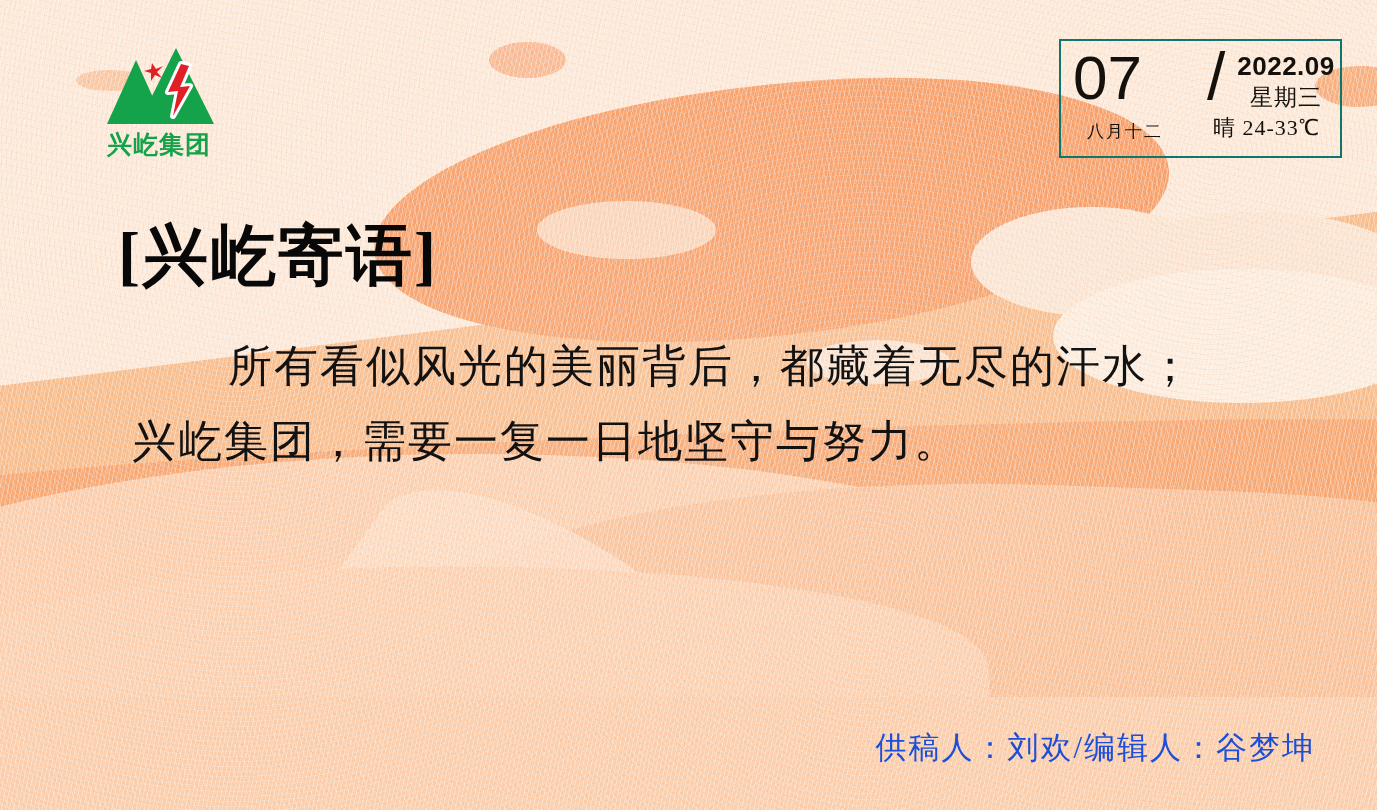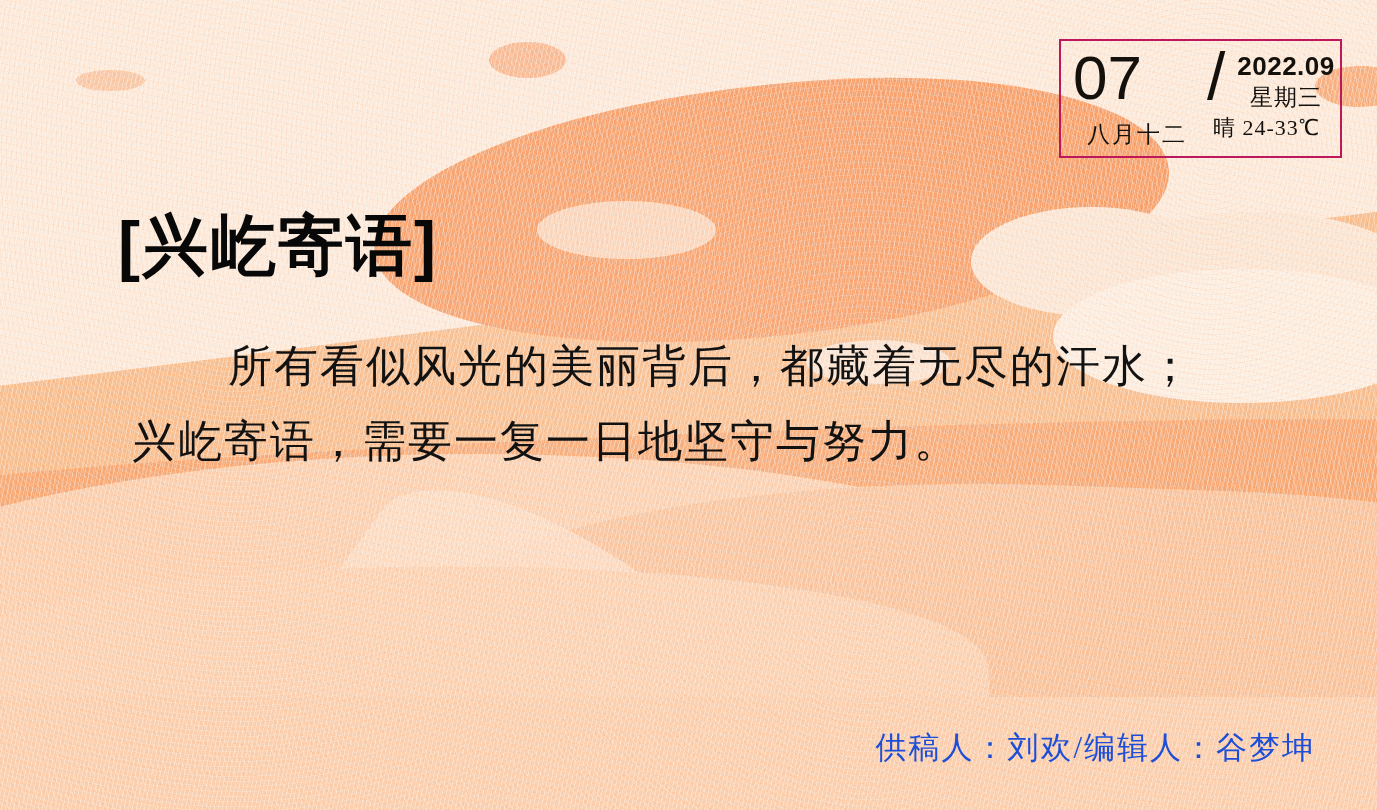--- a/index.html
+++ b/index.html
@@ -194,21 +194,21 @@
     letter-spacing: 1px;
     color: #14A24A;
     line-height: 1.05;
   }
 
   
   #date-badge {
     position: absolute;
     left: 1059px; top: 39px;
     width: 283px; height: 119px;
-    border: 2px solid #be185d;
+    border: 2px solid #0f766e;
     box-sizing: border-box;
   }
   #date-day {
     position: absolute;
     left: 12px; top: 6px;
     font-family: "Liberation Sans", "DejaVu Sans", sans-serif;
     font-size: 62px;
     font-weight: 400;
     color: #14110d;
     letter-spacing: 0px;
@@ -244,41 +244,41 @@
     font-size: 23px;
     font-weight: 400;
     color: #14110d;
     letter-spacing: 1px;
     line-height: 1;
   }
   #date-lunar {
     position: absolute;
     left: 26px; top: 82px;
     font-family: "Liberation Serif", "DejaVu Serif", serif;
-    font-size: 23px;
+    font-size: 17px;
     color: #14110d;
     letter-spacing: 2px;
     line-height: 1;
   }
   #date-weather {
     position: absolute;
     left: 152px; top: 76px;
     font-family: Liberation Serif, serif;
     font-size: 22px;
     color: #14110d;
     letter-spacing: 1px;
     line-height: 1;
     white-space: nowrap;
   }
 
   
   #headline {
     position: absolute;
-    left: 118px; top: 208px;
-    font-family: Liberation Sans, sans-serif;
+    left: 118px; top: 218px;
+    font-family: Liberation Serif, serif;
     font-weight: 700;
     font-size: 66px;
     letter-spacing: 2px;
     color: #080808;
     line-height: 1.15;
     white-space: nowrap;
   }
 
   
   #body-copy {
@@ -326,32 +326,46 @@
   <div class="bg-layer" id="bg-midband"></div>
   <div class="bg-layer" id="bg-dune-light"></div>
   <div class="bg-layer" id="bg-dune-mid"></div>
   <div class="bg-layer" id="bg-dune-ridge"></div>
   <div class="bg-layer" id="bg-dune-front"></div>
   <div class="bg-layer" id="bg-dune-bottom"></div>
   <div class="bg-layer" id="bg-noise"></div>
   <div class="bg-layer" id="bg-noise-2"></div>
   <div class="bg-layer" id="bg-soft"></div>
 
+  <div id="logo">
+    <svg id="logo-mark" viewBox="0 0 128 86">
+
+      <polygon points="41,16 70,80 12,80" fill="#14A24A"></polygon>
+
+      <polygon points="81,4 119,80 43,80" fill="#14A24A"></polygon>
+
+      <path d="M57,19 L61,25 L68,22 L62,28 L67,34 L60,31 L56,37 L56,29 L49,27 L56,25 Z" fill="#E01F26"></path>
+
+      <path d="M86,20 L73,48 L83,47 L78,72 L95,42 L85,43 L94,22 Z" fill="none" stroke="#FFFFFF" stroke-width="6" stroke-linejoin="round"></path>
+      <path d="M86,20 L73,48 L83,47 L78,72 L95,42 L85,43 L94,22 Z" fill="#E01F26"></path>
+    </svg>
+    <span id="logo-wordmark">兴屹集团</span>
+  </div>
 
   <div id="date-badge">
     <span id="date-day">07</span>
     <span id="date-slash">/</span>
     <span id="date-ym">2022.09</span>
     <span id="date-weekday">星期三</span>
     <span id="date-lunar">八月十二</span>
     <span id="date-weather">晴  24-33℃</span>
   </div>
 
   <div id="headline">[兴屹寄语]</div>
 
   <div id="body-copy">
     <span class="line indent">所有看似风光的美丽背后，都藏着无尽的汗水；</span>
-    <span class="line">兴屹寄语，需要一复一日地坚守与努力。</span>
+    <span class="line">兴屹集团，需要一复一日地坚守与努力。</span>
   </div>
 
   <div id="credit">供稿人：刘欢/编辑人：谷梦坤</div>
 
 </div>
 
 </body></html>

